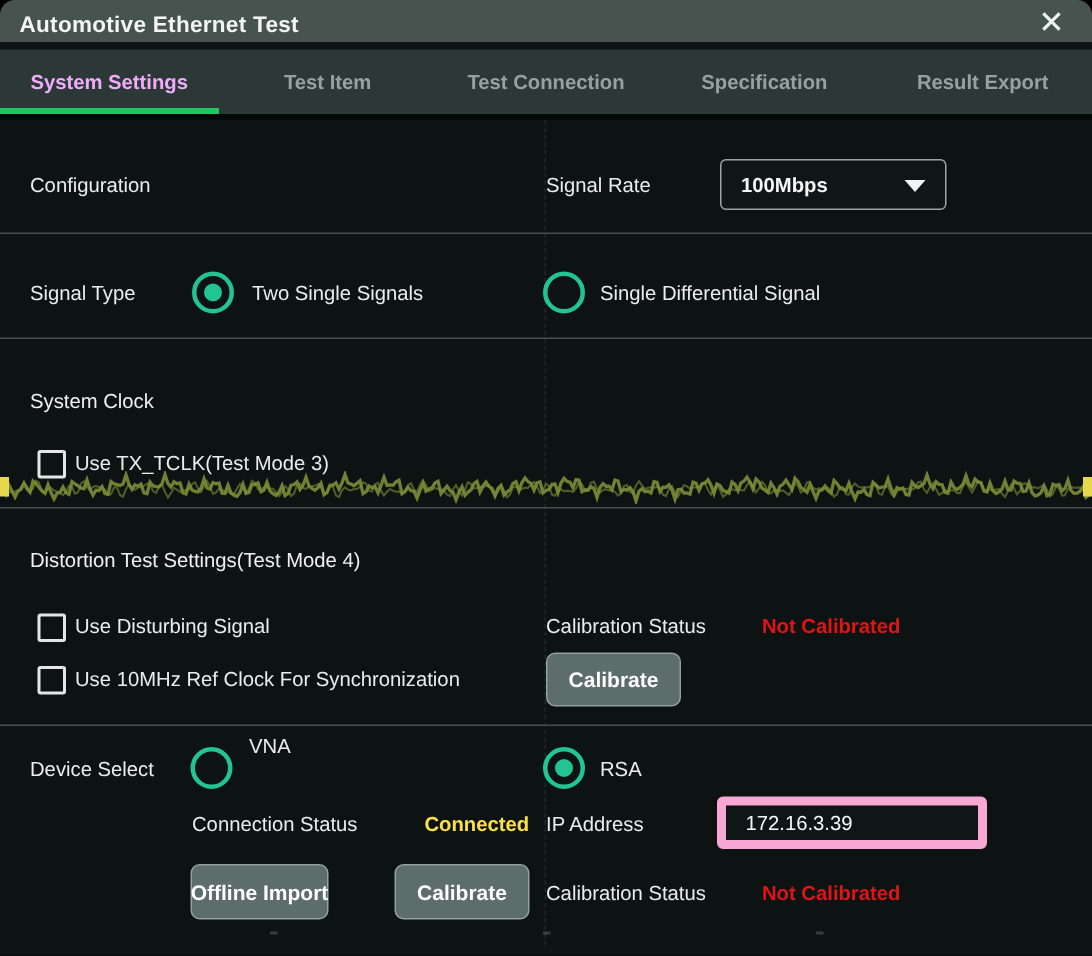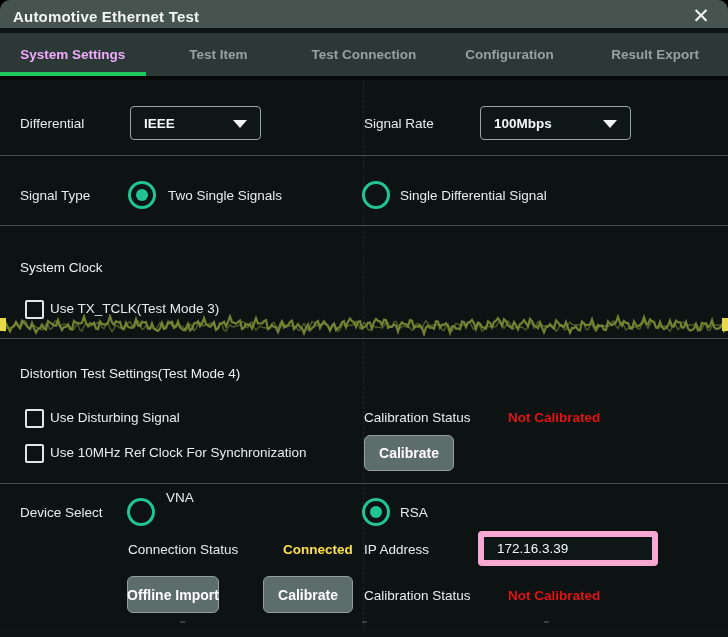--- a/index.html
+++ b/index.html
@@ -70,38 +70,34 @@
     </div>
     <div class="tab">
       <span>Test Item</span>
 
     </div>
     <div class="tab">
       <span>Test Connection</span>
 
     </div>
     <div class="tab">
-      <span>Configuration</span>
+      <span>Specification</span>
 
     </div>
     <div class="tab">
       <span>Result Export</span>
 
     </div>
   </div>
   <div class="tab-gap"></div>
 
   <div class="content">
     <div class="vgrid"></div>
 
-    <span class="lbl" style="left:20px;top:36px;">Differential</span>
-    <div class="dropdown" style="left:130px;top:26px;width:131px;">
-      <span class="val">IEEE</span>
-      <span class="caret"></span>
-    </div>
+    <span class="lbl" style="left:20px;top:36px;">Configuration</span>
     <span class="lbl" style="left:364px;top:36px;">Signal Rate</span>
     <div class="dropdown" style="left:480px;top:26px;width:151px;">
       <span class="val">100Mbps</span>
       <span class="caret"></span>
     </div>
     <div class="divider" style="top:75px;"></div>
 
     <span class="lbl" style="left:20px;top:108px;">Signal Type</span>
     <span class="radio sel" style="left:128px;top:101px;"></span>
     <span class="lbl" style="left:168px;top:108px;">Two Single Signals</span>

